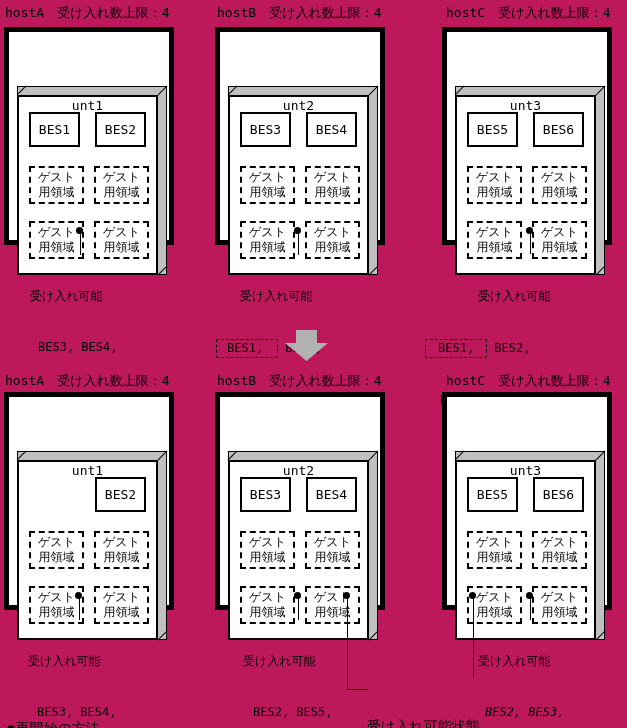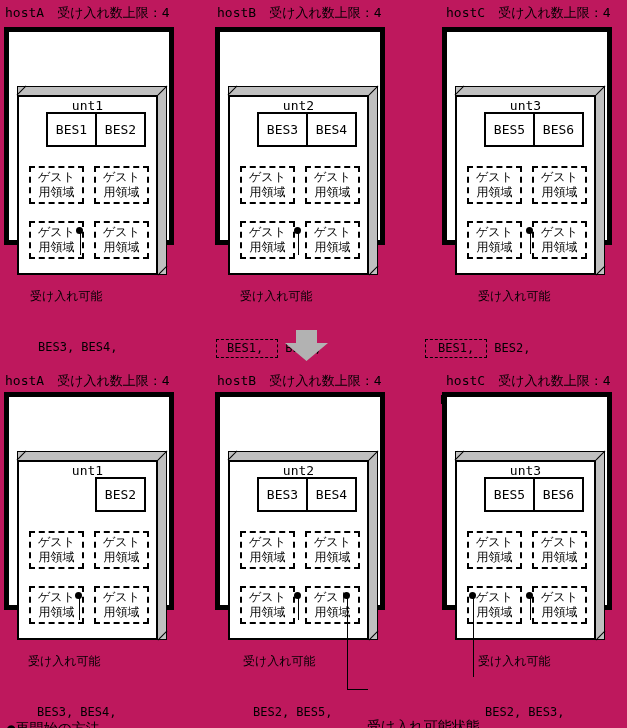--- a/index.html
+++ b/index.html
@@ -22,21 +22,21 @@
               background:#fff;border:2px solid #000;box-sizing:border-box;}
   .diag{position:absolute;height:1px;background:#000;}
   .d-tl{left:-2px;top:4px;width:13px;transform:rotate(-45deg);}
   .d-tr{left:139px;top:4px;width:13px;transform:rotate(-45deg);}
   .d-br{left:139px;top:184px;width:13px;transform:rotate(-45deg);}
 
   .unit-name{text-align:center;font-size:13px;padding-top:1px;}
   .bes{position:absolute;width:51px;height:35px;border:2px solid #000;
        box-sizing:border-box;display:flex;align-items:center;justify-content:center;
        font-size:13px;background:#fff;}
-  .bes.p0{left:27px;top:15px;}
+  .bes.p0{left:10px;top:15px;}
   .bes.p1{left:76px;top:15px;}
   .guest{position:absolute;width:55px;height:38px;border:2px dashed #000;
          box-sizing:border-box;font-size:12px;line-height:15px;text-align:center;
          padding-top:2px;background:#fff;}
   .g00{left:10px;top:69px;} .g01{left:75px;top:69px;}
   .g10{left:10px;top:124px;} .g11{left:75px;top:124px;}
 
   
   .dot{position:absolute;width:7px;height:7px;border-radius:50%;background:#000;}
   .vline,.hline{position:absolute;background:#000;}
@@ -44,21 +44,21 @@
   
   .note{position:absolute;font-size:12px;line-height:17px;white-space:pre;}
   .dashbox{display:inline-block;border:1px dashed #000;}
   #note-a1 .nl2,#note-a1 .nl3{padding-left:8px;}
   #note-b1 .nl1{padding-left:24px;} #note-b1 .nl3{padding-left:21px;}
   #note-b1 .dashbox{padding:0 14px 0 10px;}
   #note-c1 .nl1{padding-left:53px;} #note-c1 .nl3{padding-left:15px;}
   #note-c1 .dashbox{padding:0 12px 0 12px;}
   #note-a2 .nl2,#note-a2 .nl3{padding-left:9px;}
   #note-b2 .nl2,#note-b2 .nl3{padding-left:10px;}
-  #note-c2 .nl2,#note-c2 .nl3{padding-left:7px;}
+  #note-c2 .nl2,#note-c2 .nl3{padding-left:7px;font-style:italic;}
 
   .arrow-label{position:absolute;left:330px;top:340px;font-size:14px;white-space:pre;}
   .release-note{position:absolute;left:367px;top:676px;font-size:14px;line-height:20px;white-space:pre;}
   .method-note{position:absolute;left:7px;top:681px;font-size:14px;line-height:19px;white-space:pre;}
 </style>
 </head>
 <body>
 
 <div class="canvas">
 

